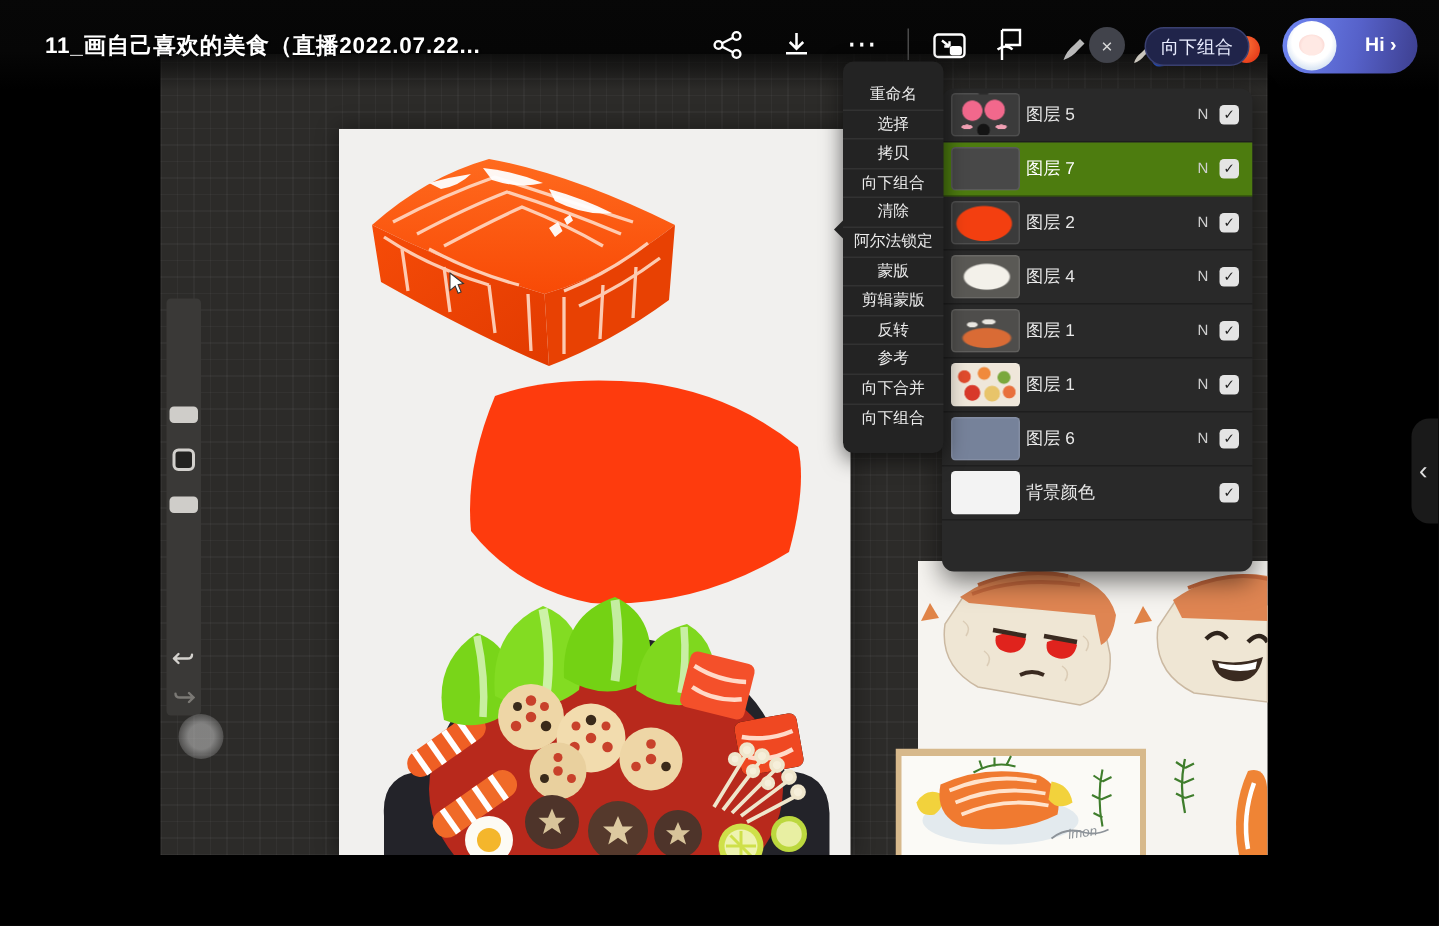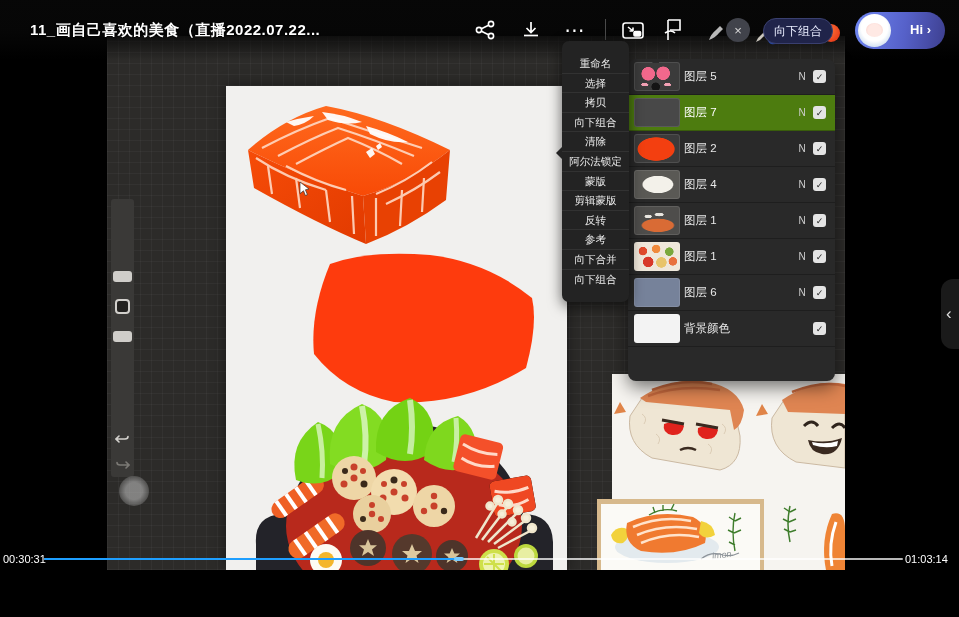--- a/index.html
+++ b/index.html
@@ -537,28 +537,20 @@
             <span>✓</span>
           </span>
         </div>
       </div>
   </div>
 
   <div class="drawer-toggle">
     <span>‹</span>
   </div>
 
-  <div class="progress-row">
-    <span class="time-label t-cur">00:30:31</span>
-    <div class="track">
-      <div class="track-played" style="width: 48.3%;"></div>
-      <div class="track-head" style="left: calc(48.3% - 5px);"></div>
-    </div>
-    <span class="time-label t-dur">01:03:14</span>
-  </div>
 
   <div class="control-bar">
     
     
     
 
     
     
     
     

